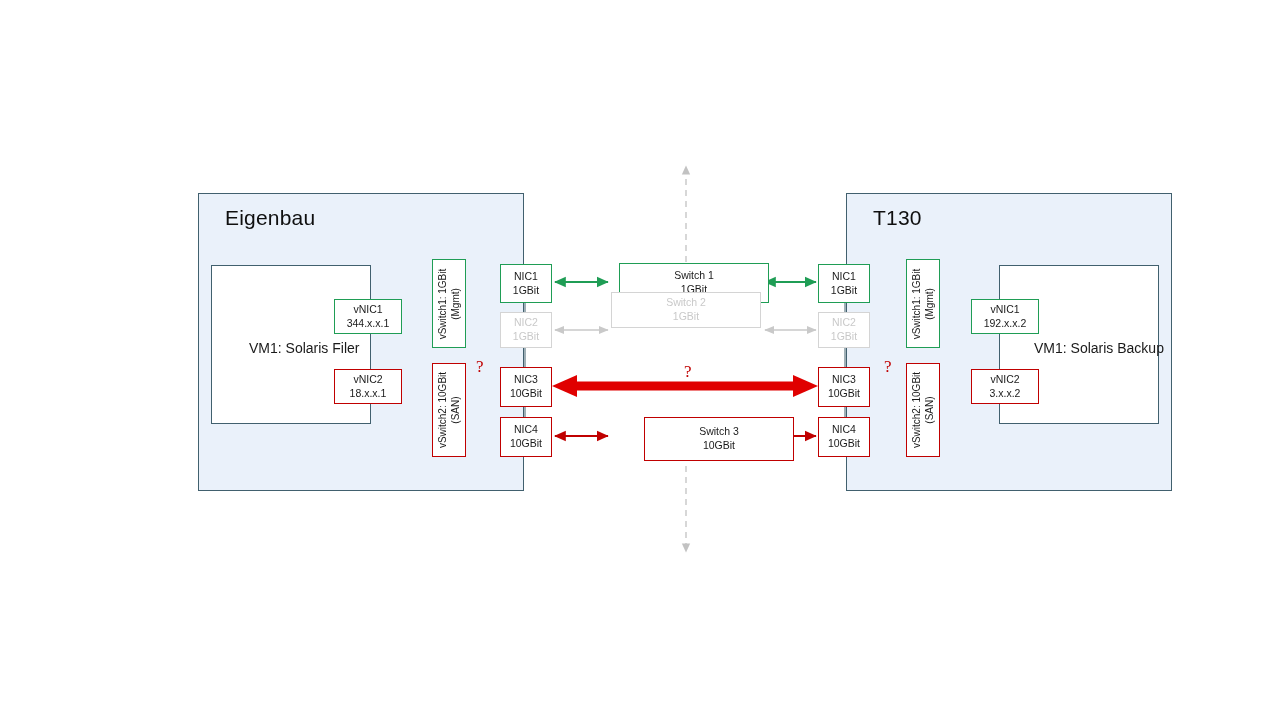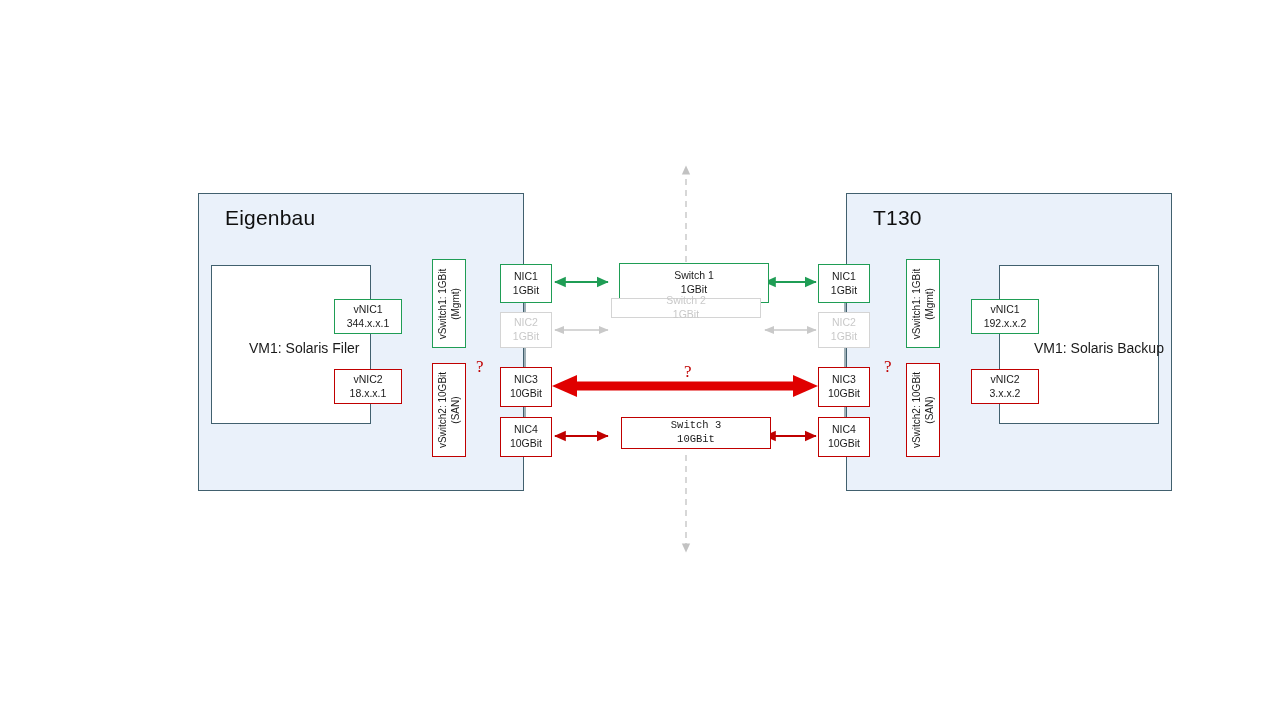--- a/index.html
+++ b/index.html
@@ -297,25 +297,25 @@
   </div>
   <div class="node red" style="left:971px; top:369px; width:68px; height:35px;">
     <span class="l1">vNIC2</span>
     <span class="l2">3.x.x.2</span>
   </div>
 
   <div class="node green" style="left:611px; top:263px; width:150px; height:40px;margin-left:8px;">
     <span class="l1">Switch 1</span>
     <span class="l2">1GBit</span>
   </div>
-  <div class="node grey" style="left:611px; top:298px; width:150px; height:20px;">
+  <div class="node grey" style="left:611px; top:292px; width:150px; height:36px;">
     <span class="l1">Switch 2</span>
     <span class="l2">1GBit</span>
   </div>
-  <div class="node red" style="left:621px; top:417px; width:150px; height:32px;font-family:Liberation Mono, monospace;">
+  <div class="node red" style="left:644px; top:417px; width:150px; height:44px;">
     <span class="l1">Switch 3</span>
     <span class="l2">10GBit</span>
   </div>
 
 
   <div class="qmark" style="left:476px; top:358px;">?</div>
   <div class="qmark" style="left:684px; top:363px;">?</div>
   <div class="qmark" style="left:884px; top:358px;">?</div>
 
 </div>

